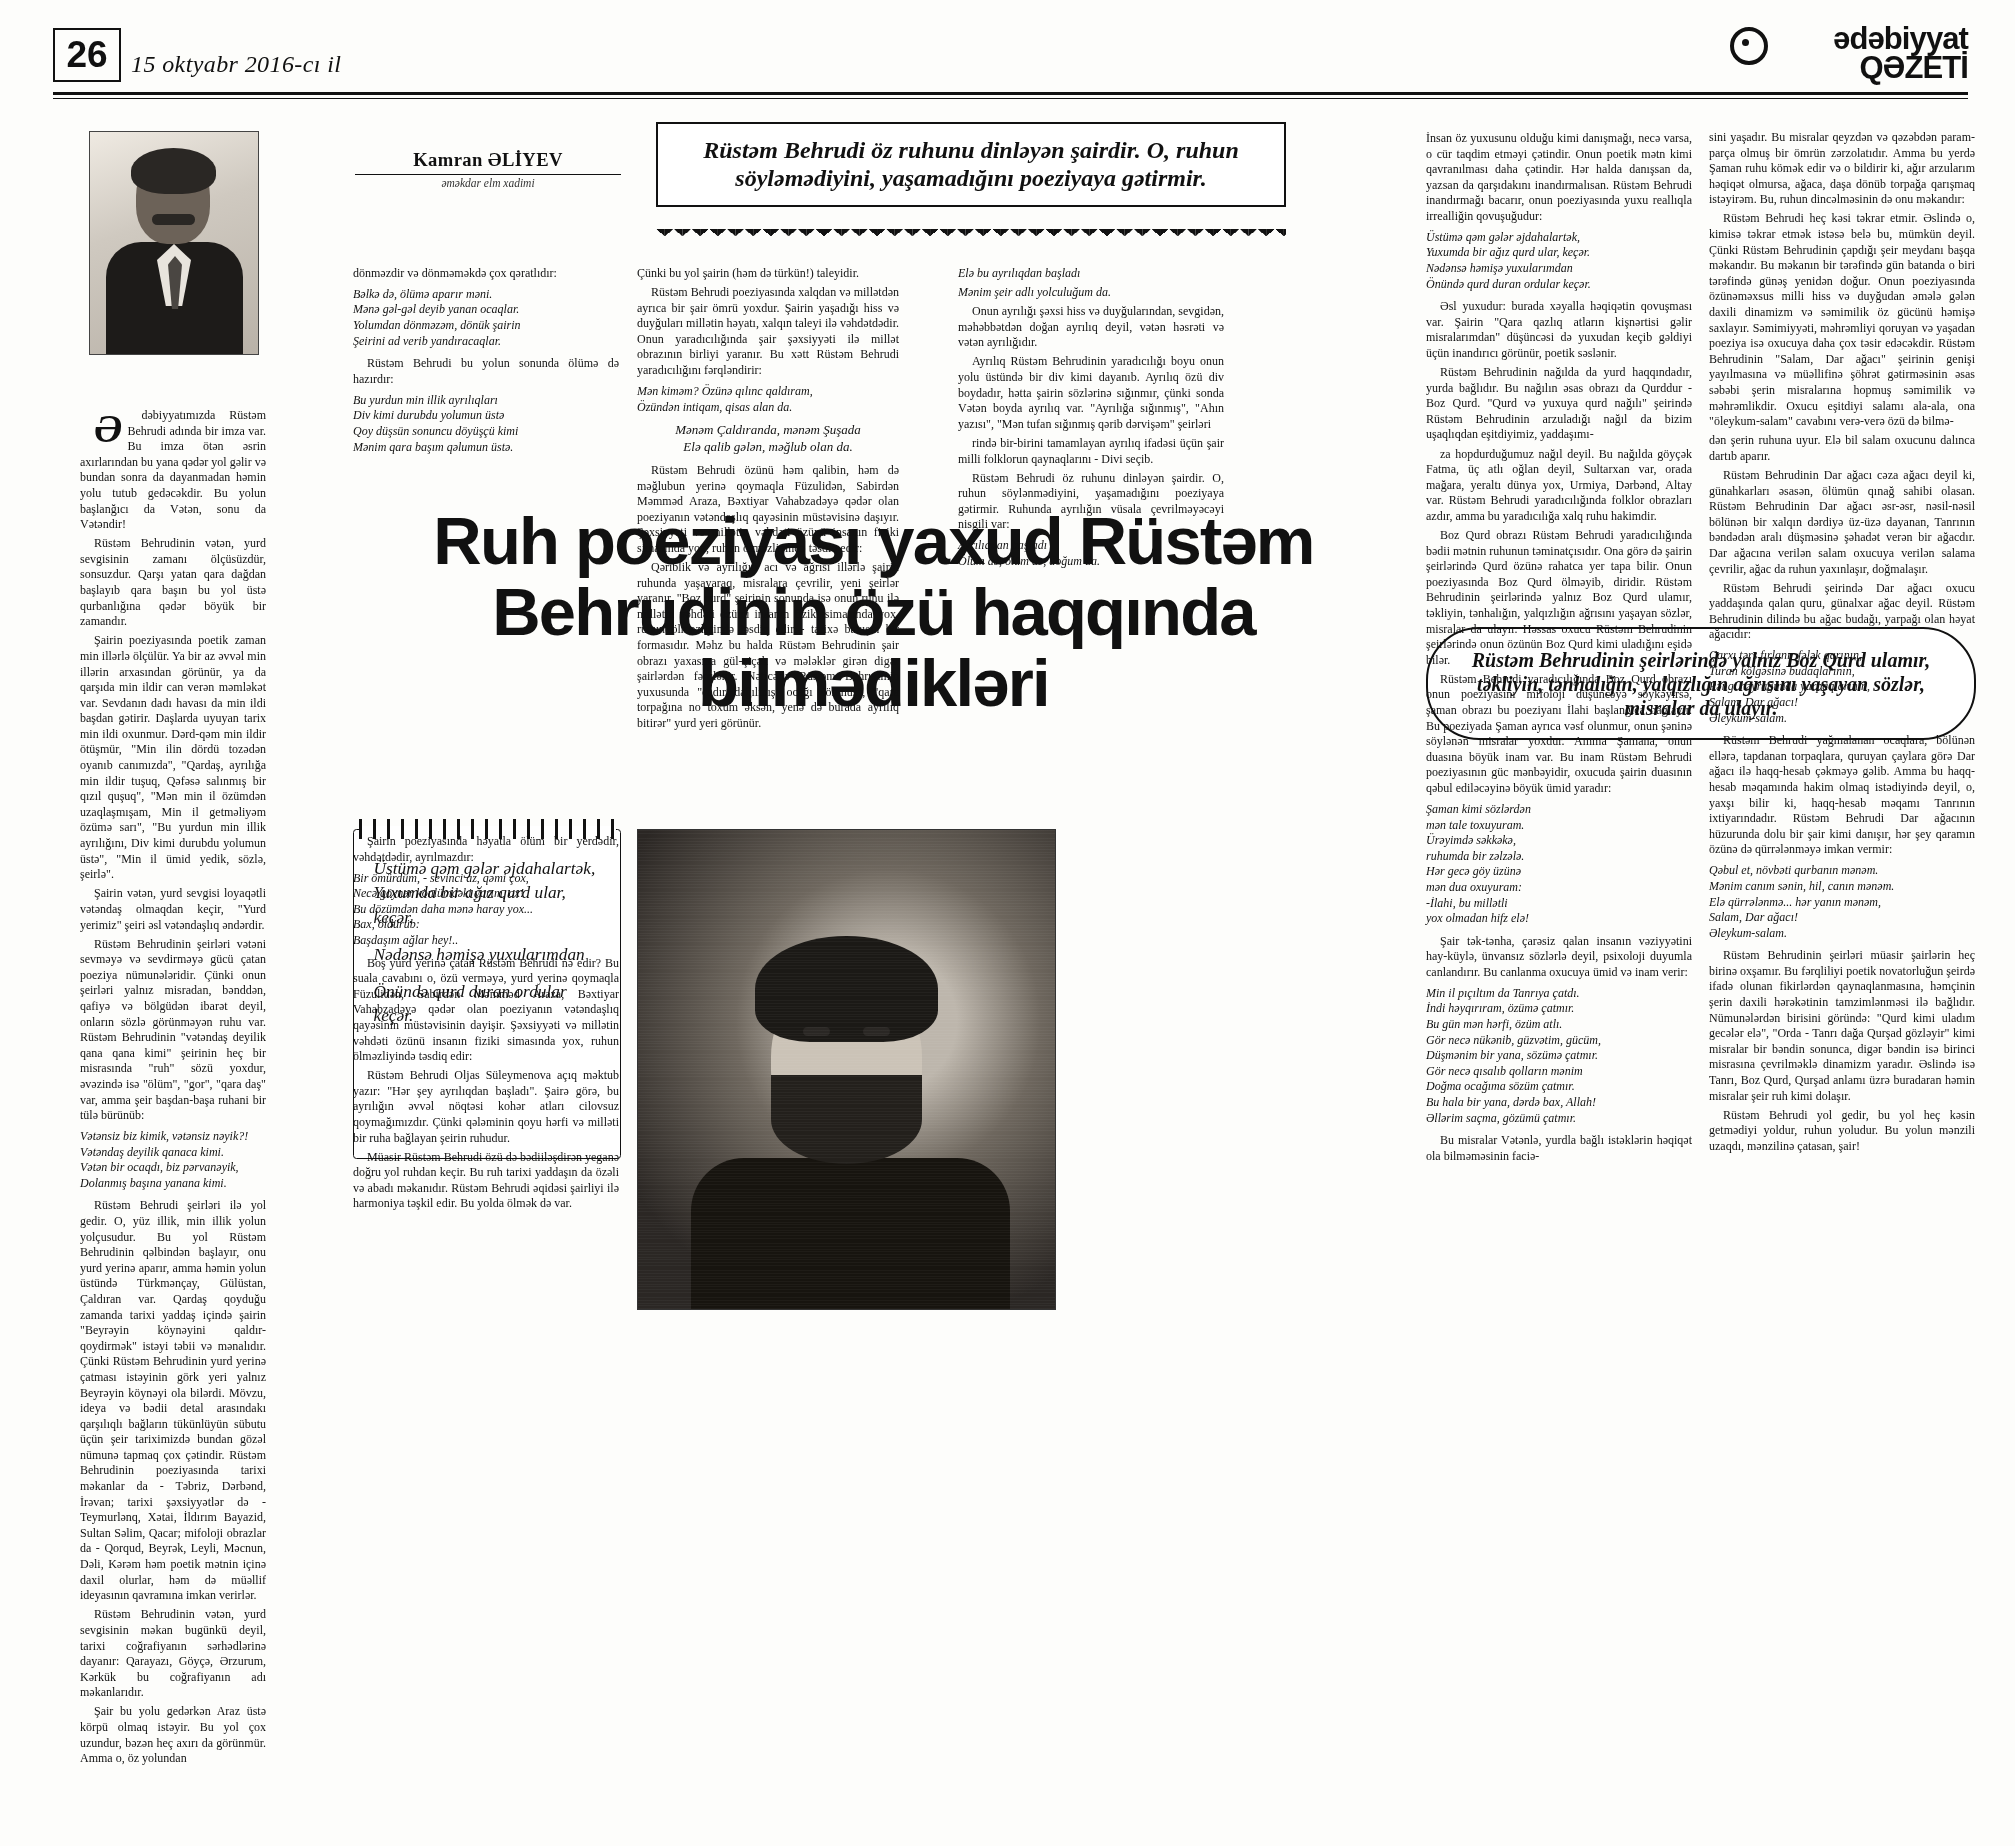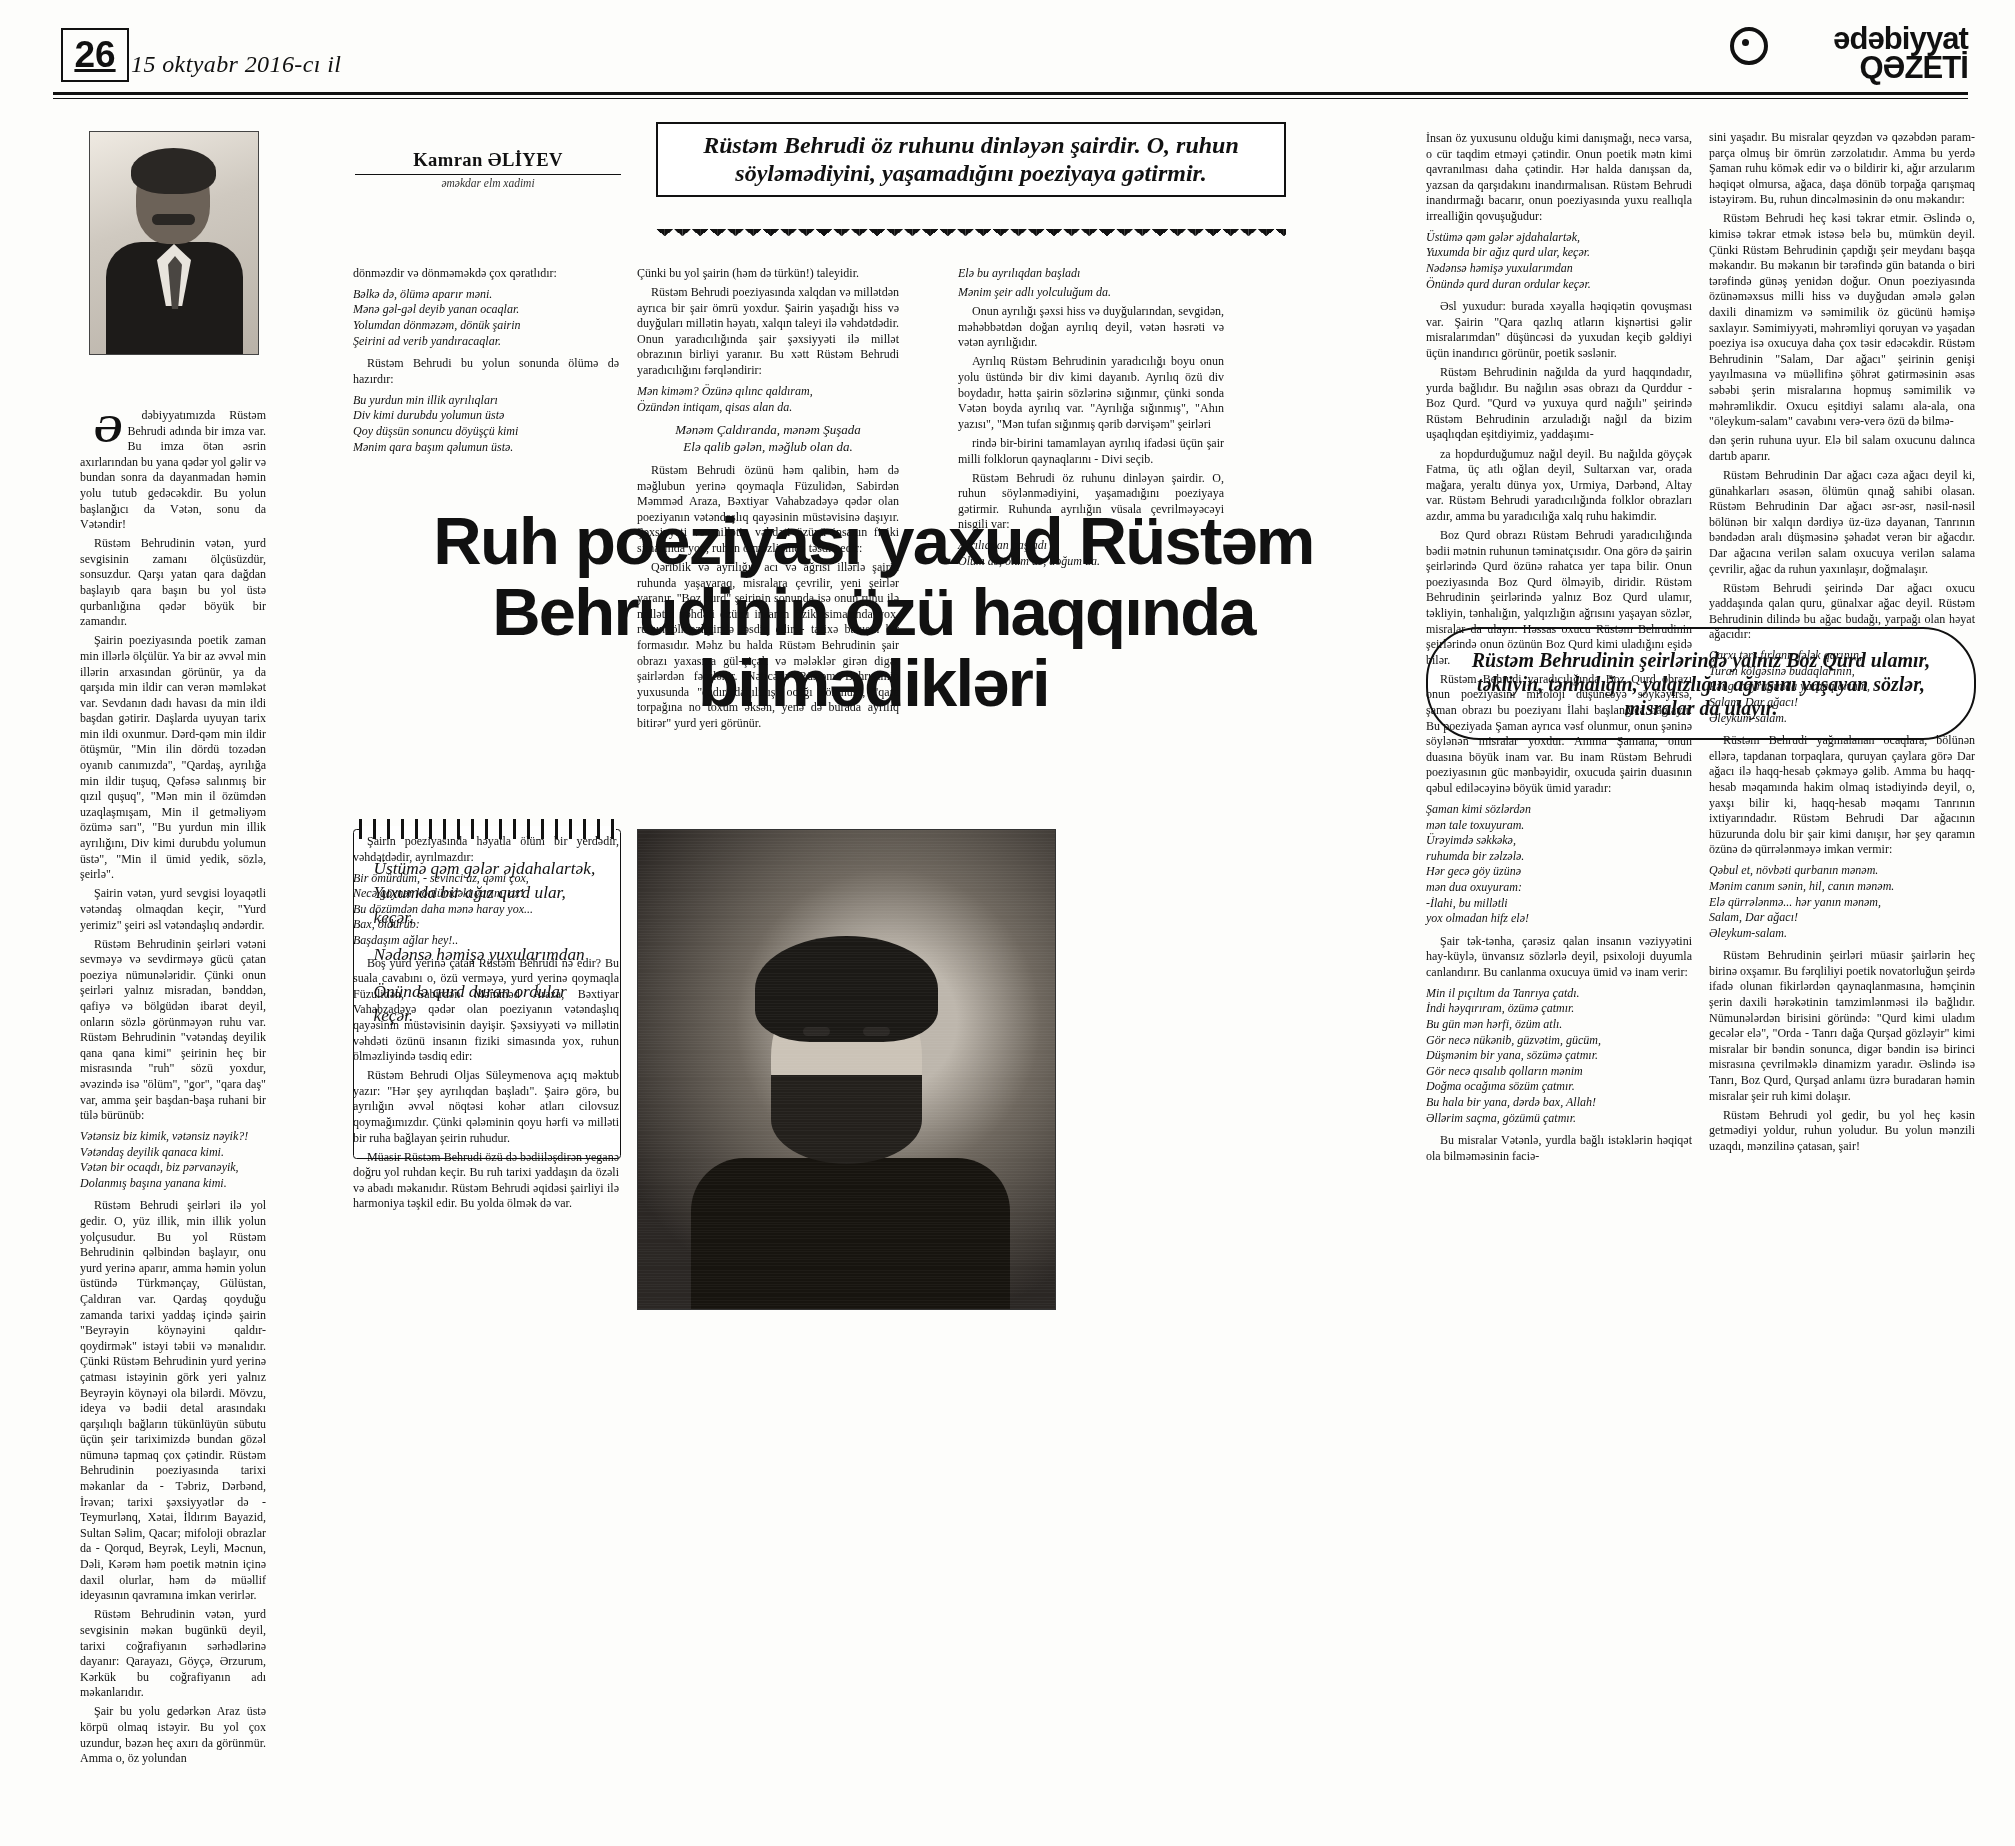--- a/index.html
+++ b/index.html
@@ -12,23 +12,23 @@
   }
   .page{
     position:absolute;inset:0;
     background:#fdfdfb;
   }
   
   .masthead{
     position:absolute;left:53px;top:16px;width:1915px;height:73px;
   }
   .pagenum-box{
-    position:absolute;left:8px;top:12.4px;width:64px;height:50px;
+    position:absolute;left:0;top:12.4px;width:64px;height:50px;
     border:2.7px solid #111;display:flex;align-items:center;justify-content:center;
-    font-family:"Liberation Sans", sans-serif;font-weight:bold;font-size:37px;text-decoration:underline;
+    font-family:"Liberation Sans", sans-serif;font-weight:bold;font-size:37px;
   }
   .issue-date{
     position:absolute;left:78px;top:35px;font-size:24px;font-style:italic;
     font-family:"Liberation Serif", serif;letter-spacing:0.4px;
   }
   .logo{
     position:absolute;right:0;top:3.5px;width:231px;height:67px;
     display:flex;flex-direction:column;align-items:flex-end;justify-content:center;
     font-family:"Liberation Sans", sans-serif;font-weight:bold;
   }
@@ -79,21 +79,21 @@
     font-family:"Liberation Serif", serif;font-weight:bold;font-size:18.6px;
     border-bottom:1.8px solid #111;padding-bottom:2.7px;letter-spacing:0.4px;
   }
   .author-role{
     position:absolute;left:355px;top:177px;width:266px;text-align:center;
     font-size:11.5px;font-style:italic;color:#333;
   }
 
   
   .pq-top{
-    position:absolute;left:656px;top:122px;width:630px;height:75px;
+    position:absolute;left:656px;top:122px;width:630px;height:85px;
     border:2.7px solid #111;background:#fff;
     display:flex;align-items:center;justify-content:center;padding:3.5px 12.4px;
     box-sizing:border-box;
   }
   .pq-top span{
     font-weight:bold;font-style:italic;font-size:24px;line-height:1.16;text-align:center;
   }
   .zigzag{
     position:absolute;left:656px;top:229px;width:630px;height:14px;
     background:

